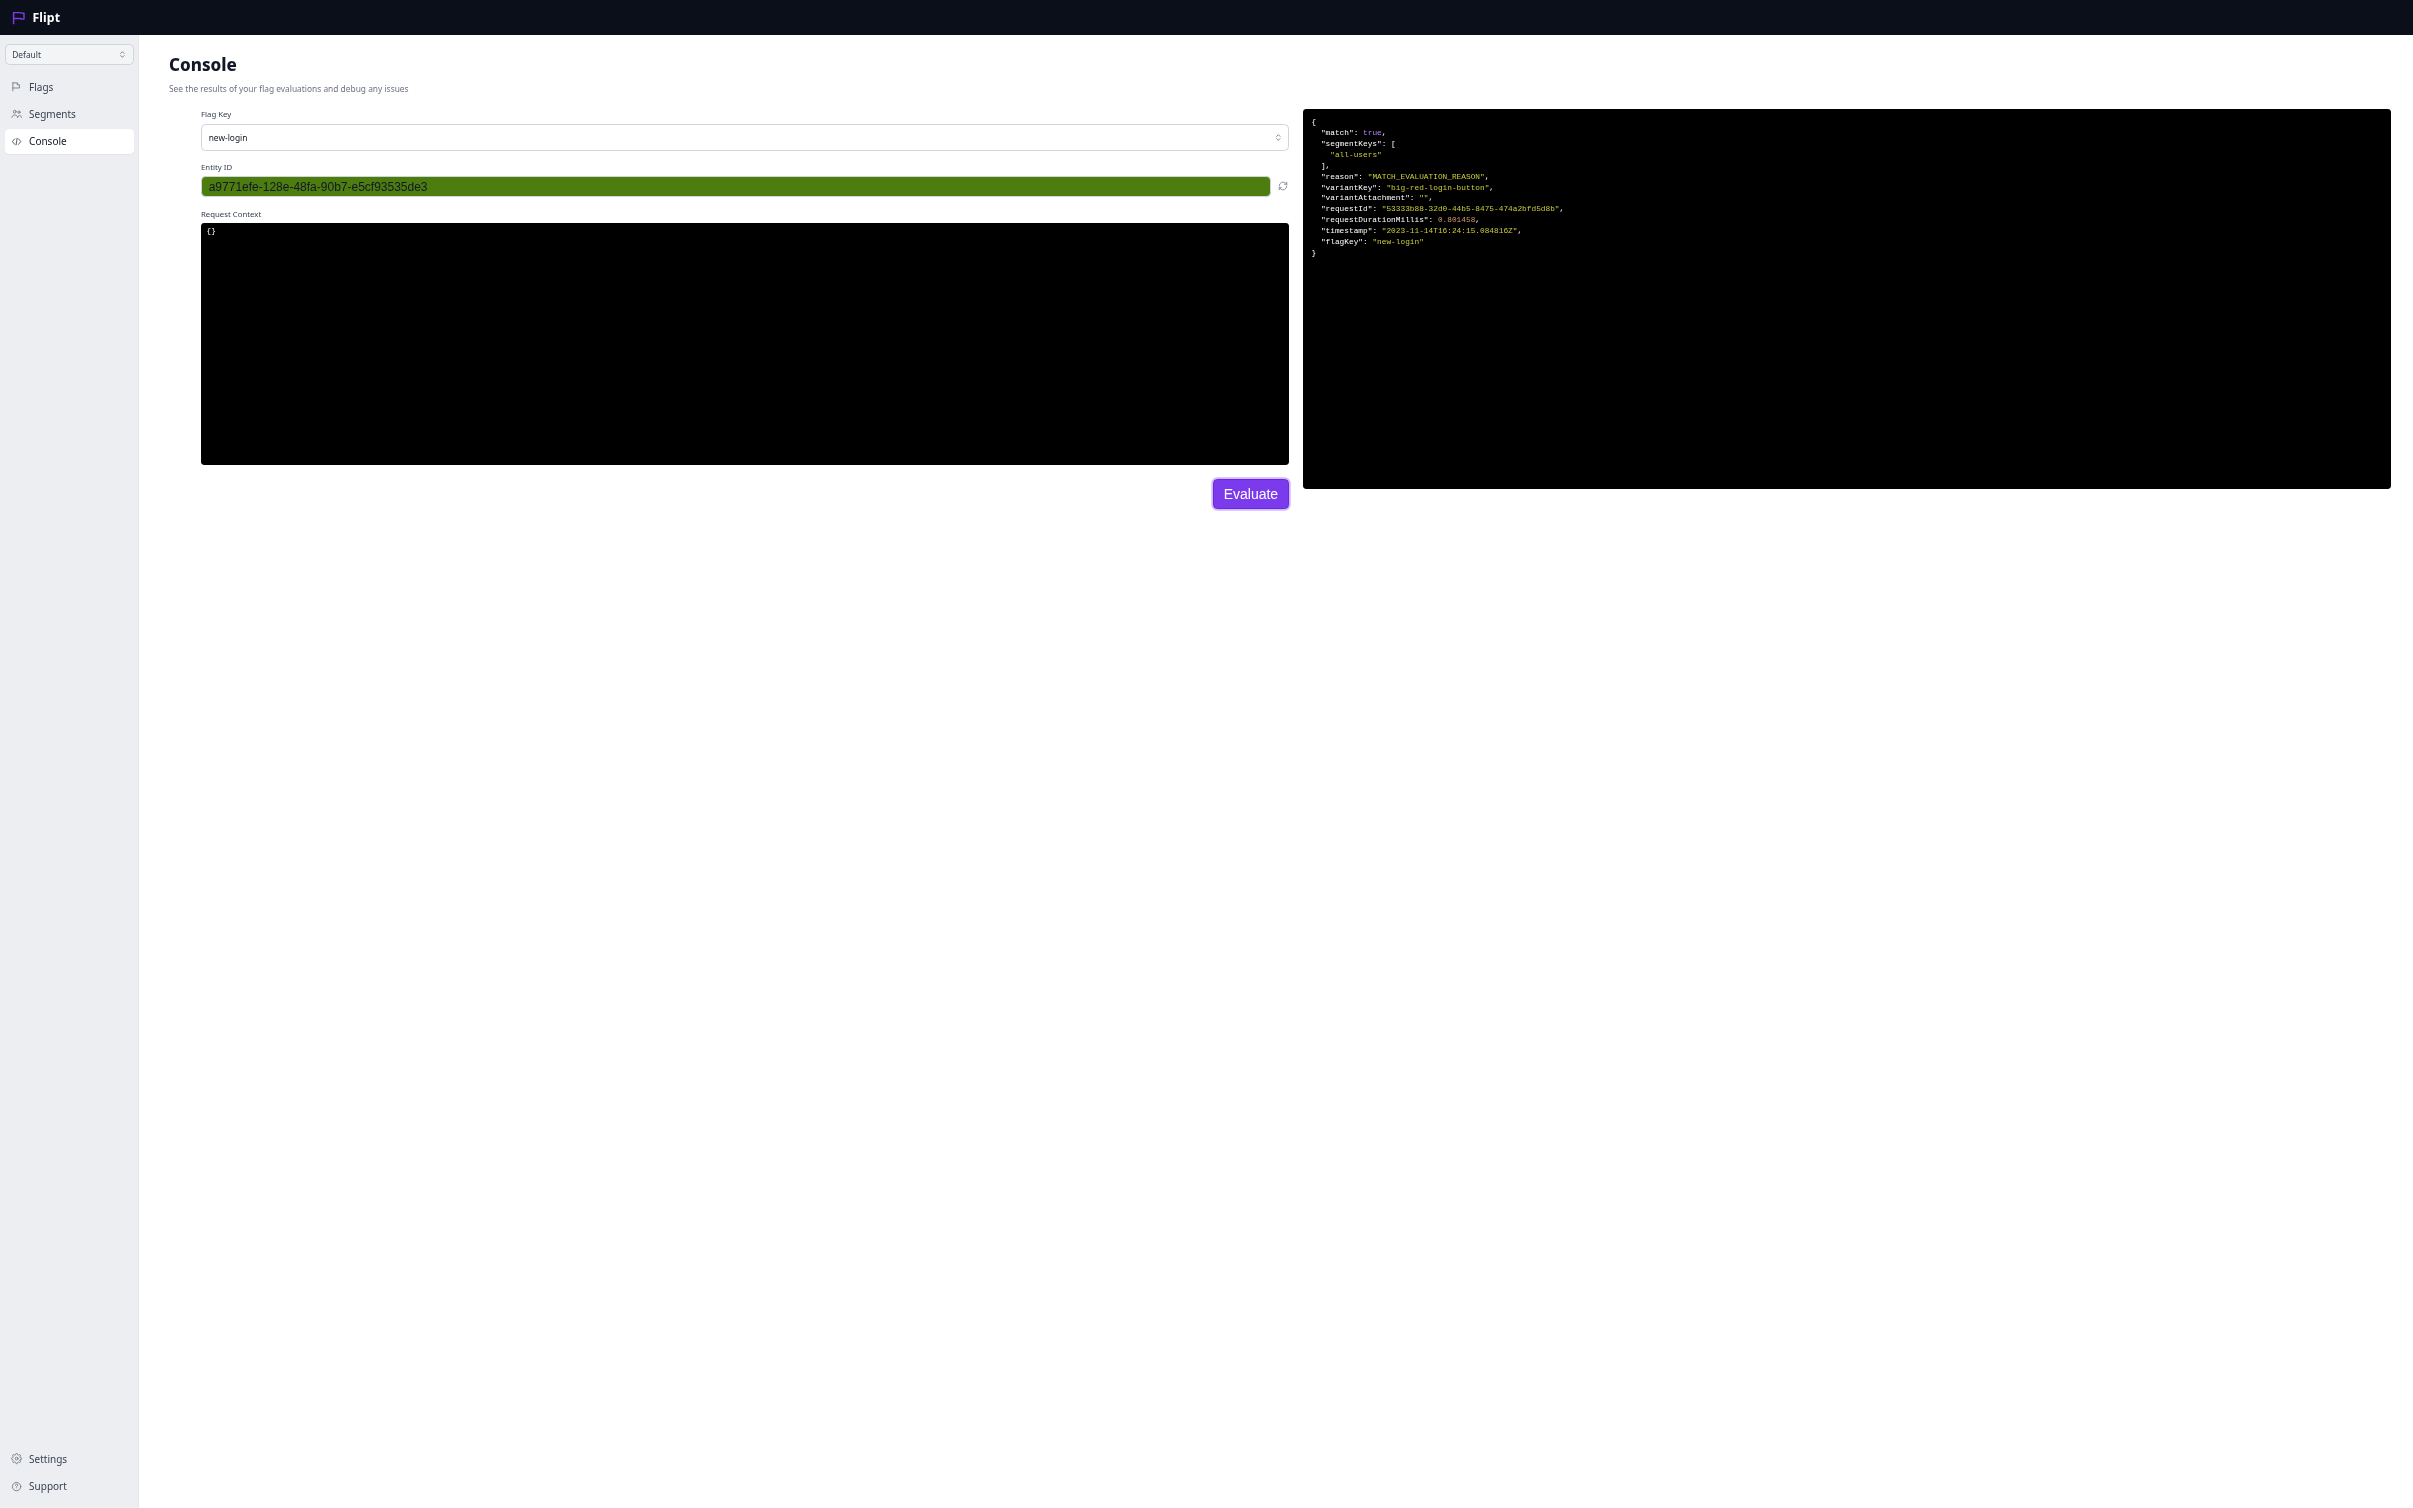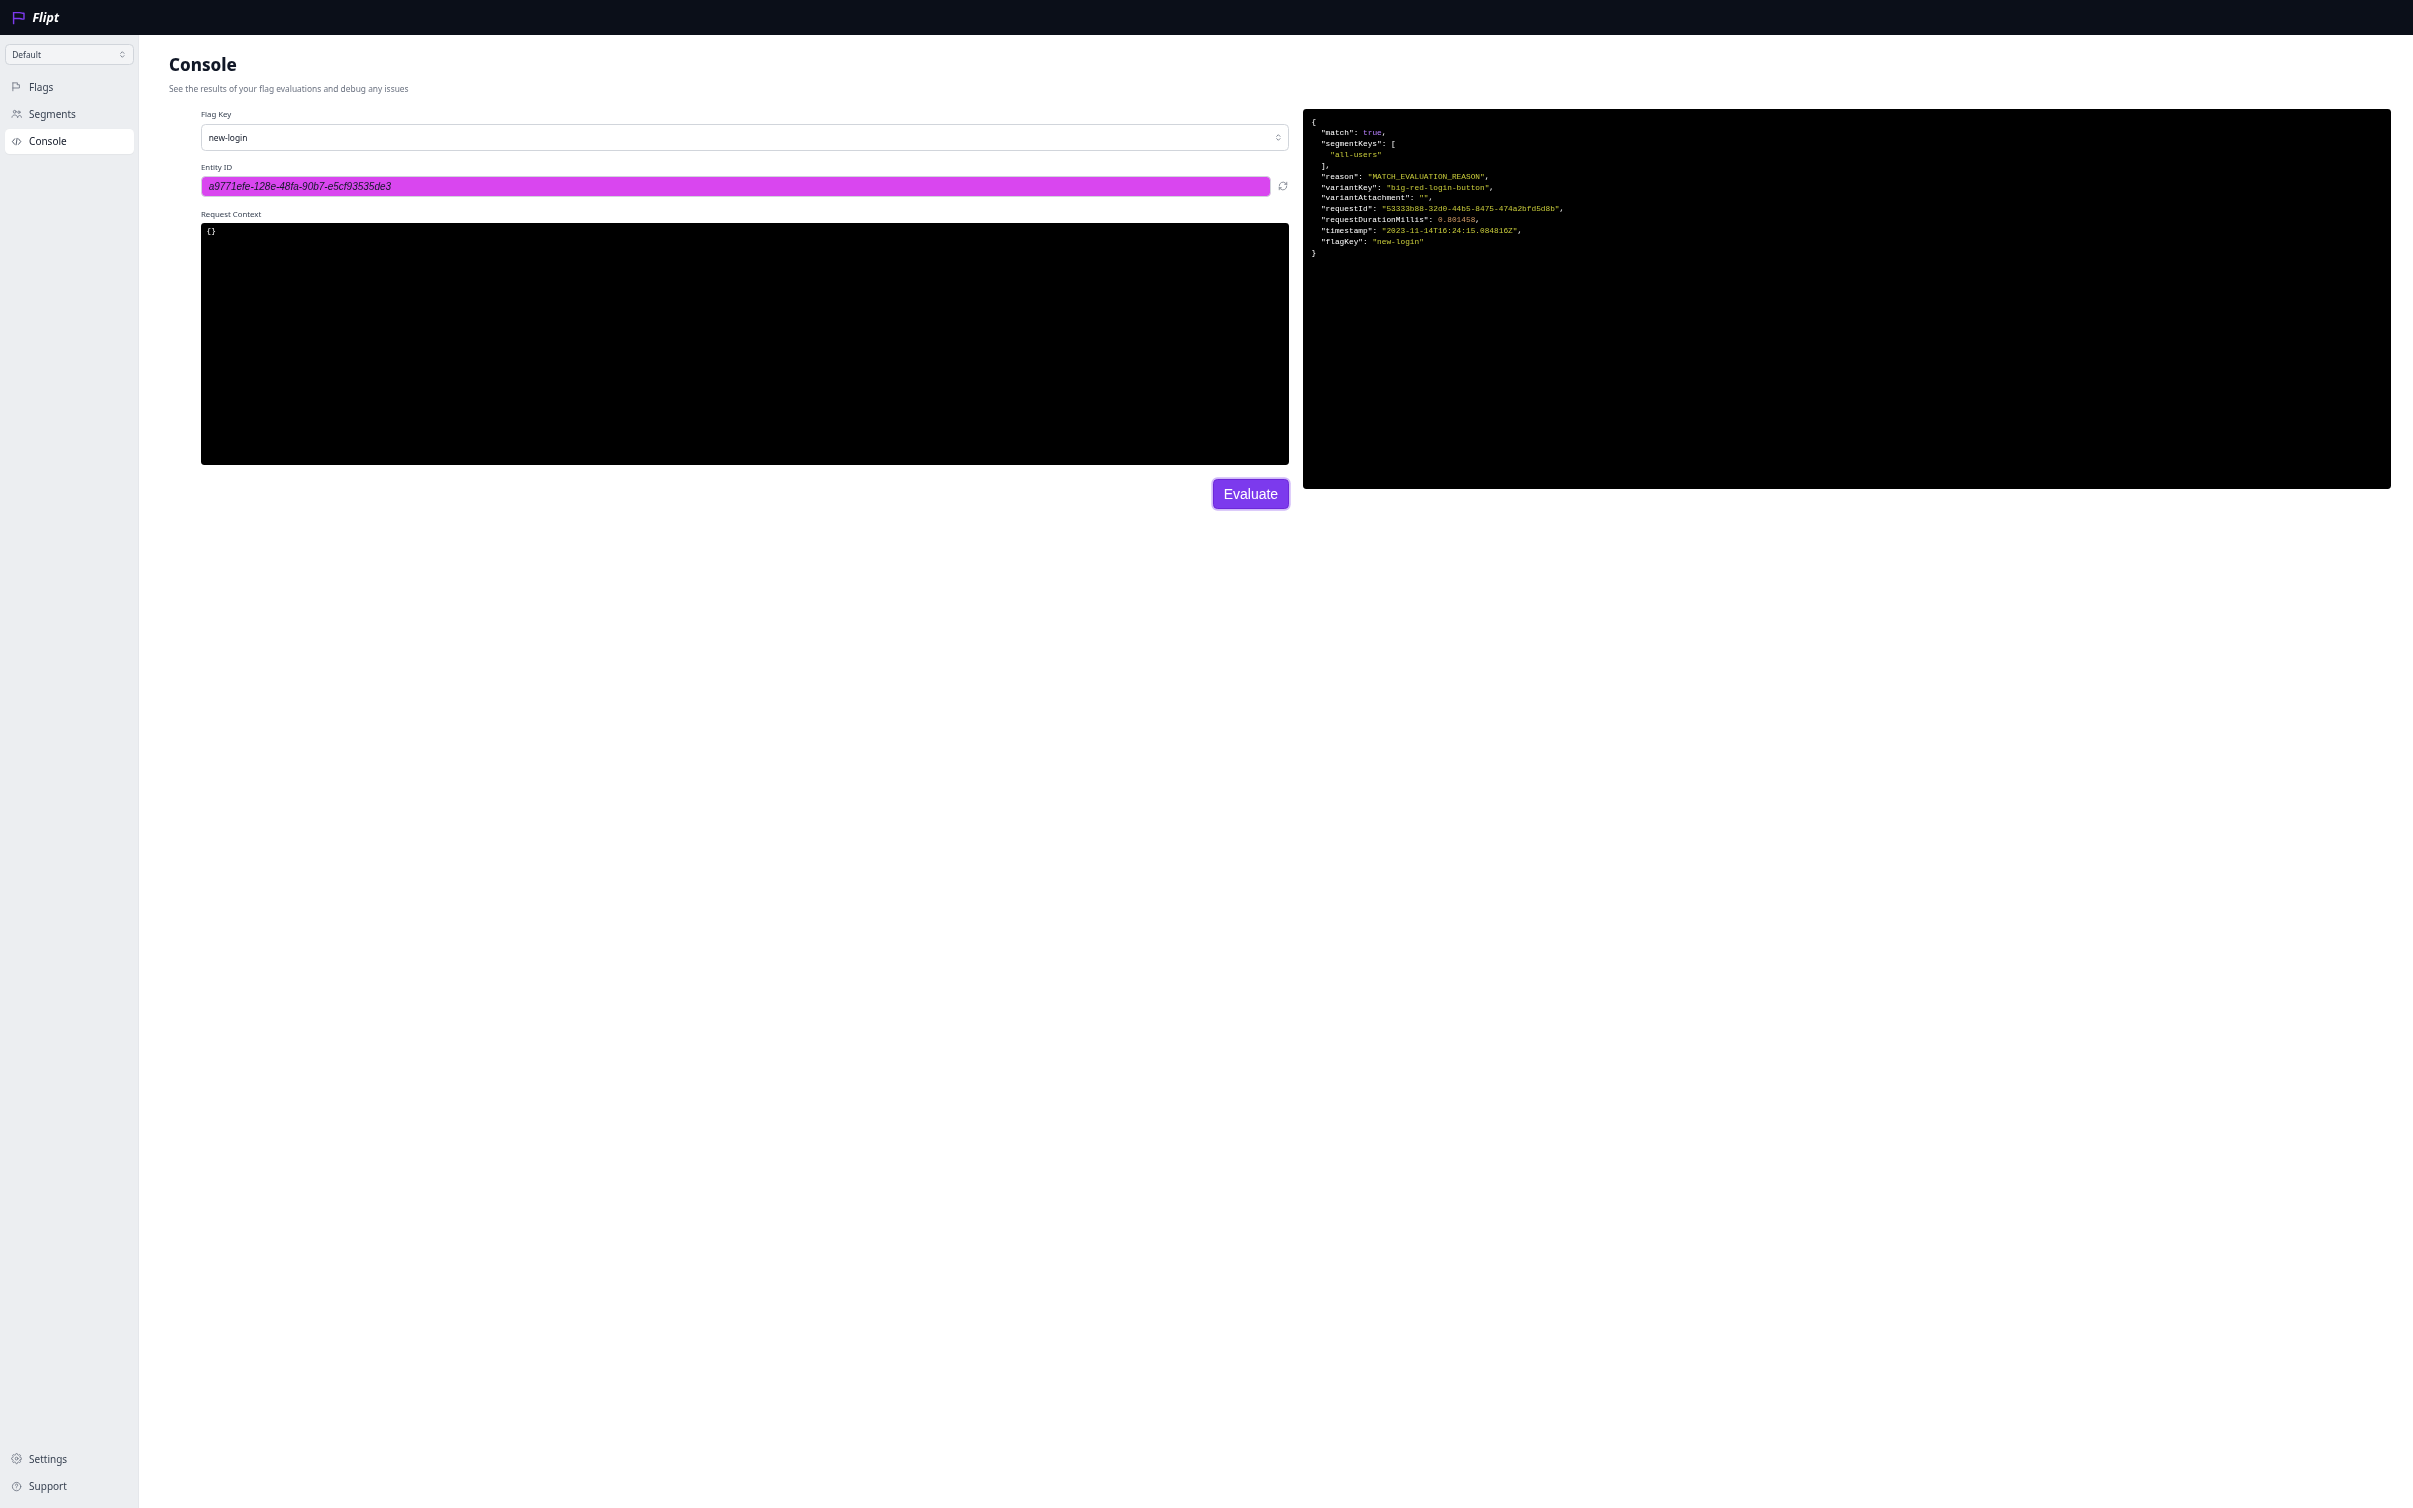--- a/index.html
+++ b/index.html
@@ -10,21 +10,20 @@
     color: #111827;
     font-size: 7.8px;
   }
   
   .topbar {
     height: 35px;
     background: #0b0f19;
     display: flex;
     align-items: center;
     padding: 0 11.2px;
-    font-style: italic;
   }
   .logo {
     display: flex;
     align-items: center;
     gap: 5.6px;
     color: #ffffff;
   }
   .logo-text {
     font-weight: 700;
     font-size: 12.3px;
@@ -121,25 +120,24 @@
     color: #111827;
     font-size: 8.4px;
     cursor: pointer;
   }
   .entity-row { display: flex; align-items: center; gap: 5.6px; }
   .text-input {
     flex: 1;
     height: 21px;
     border: 0.6px solid #d1d5db;
     border-radius: 4.5px;
-    background: #d946ef;
+    background: #4d7c0f;
     padding: 0 6.7px;
     color: #111827;
-    font-size: 10px;
-    font-style: italic;
+    font-size: 12px;
   }
   .icon-btn {
     width: 12.3px; height: 12.3px;
     display: inline-flex; align-items: center; justify-content: center;
     color: #6b7280; cursor: pointer;
     background: transparent; border: none;
   }
   .code-area {
     width: 100%;
     height: 242px;

